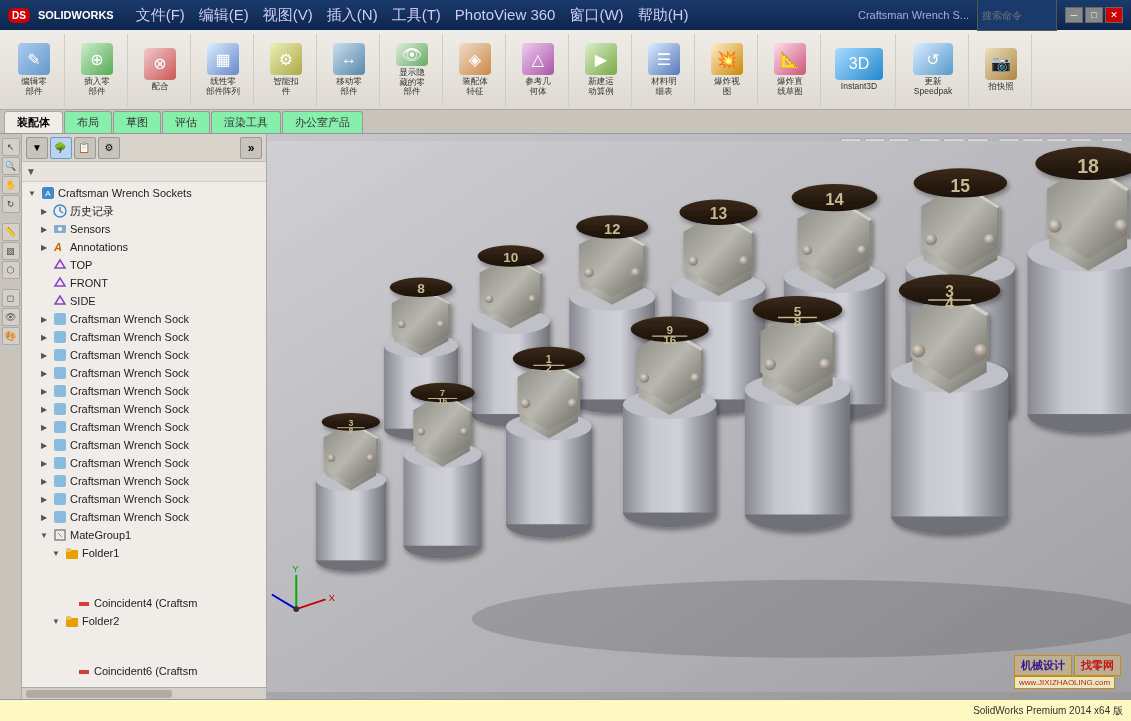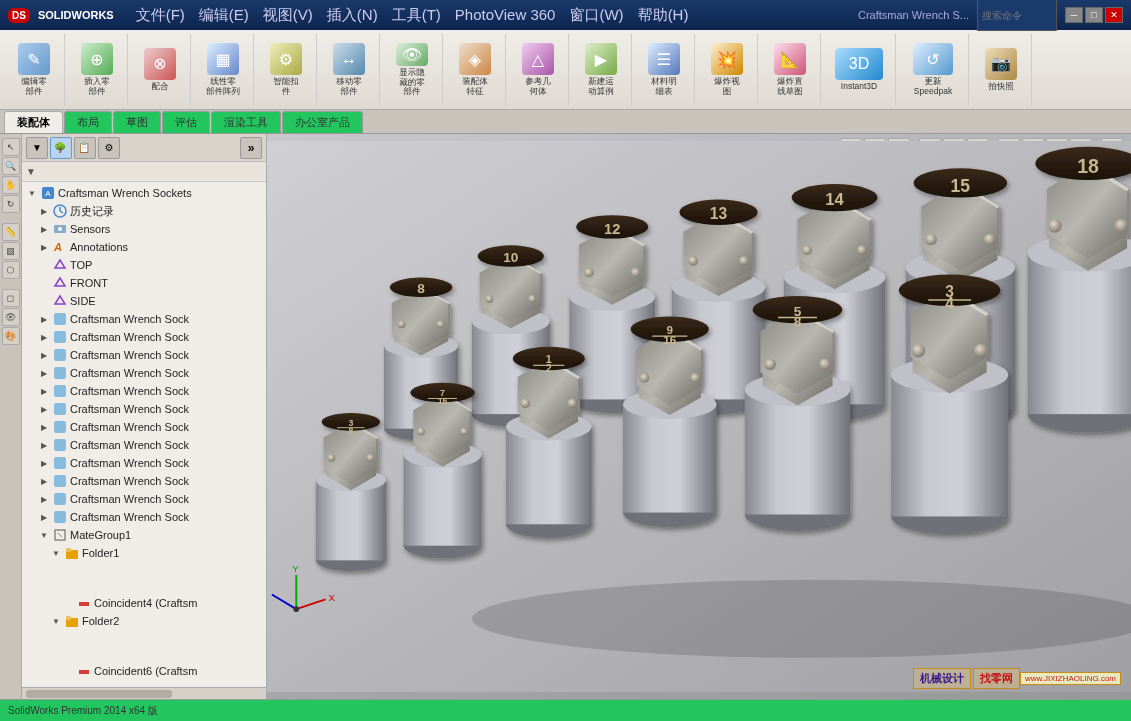--- a/index.html
+++ b/index.html
@@ -114,21 +114,21 @@
       height: 24px;
       background: #c8c4bc;
       display: flex;
       align-items: flex-end;
       padding-left: 4px;
       border-bottom: 1px solid #999;
     }
     .tab {
       height: 22px;
       padding: 0 12px;
-      background: #22c55e;
+      background: #86efac;
       border: 1px solid #999;
       border-bottom: none;
       cursor: pointer;
       display: flex;
       align-items: center;
       font-size: 11px;
       color: #333;
       margin-right: 1px;
       border-radius: 3px 3px 0 0;
     }
@@ -142,27 +142,28 @@
     
     #main {
       display: flex;
       height: calc(721px - 30px - 80px - 24px - 22px);
       
     }
 
     
     #statusbar {
       height: 22px;
-      background: #22c55e;
+      background: #fef9c3;
       border-top: 1px solid #999;
       display: flex;
       align-items: center;
       padding: 0 8px;
       font-size: 10px;
       color: #333;
+      justify-content: flex-end;
     }
 
     
     #sidebar {
       width: 245px;
       min-width: 245px;
       background: #f0ede8;
       border-right: 1px solid #aaa;
       display: flex;
       flex-direction: column;
@@ -284,22 +285,22 @@
       margin: 0 2px;
     }
 
     
     #watermark {
       position: absolute;
       bottom: 10px;
       right: 10px;
       opacity: 0.85;
       display: flex;
-      flex-direction: row;
-      align-items: center;
+      flex-direction: column;
+      align-items: flex-start;
       margin-top: 24px;
     }
     .watermark-url {
       font-size: 8px;
       color: #cc0000;
       background: rgba(255,255,200,0.9);
       padding: 1px 4px;
       border: 1px solid #cc8800;
     }
     .socket-svg {

